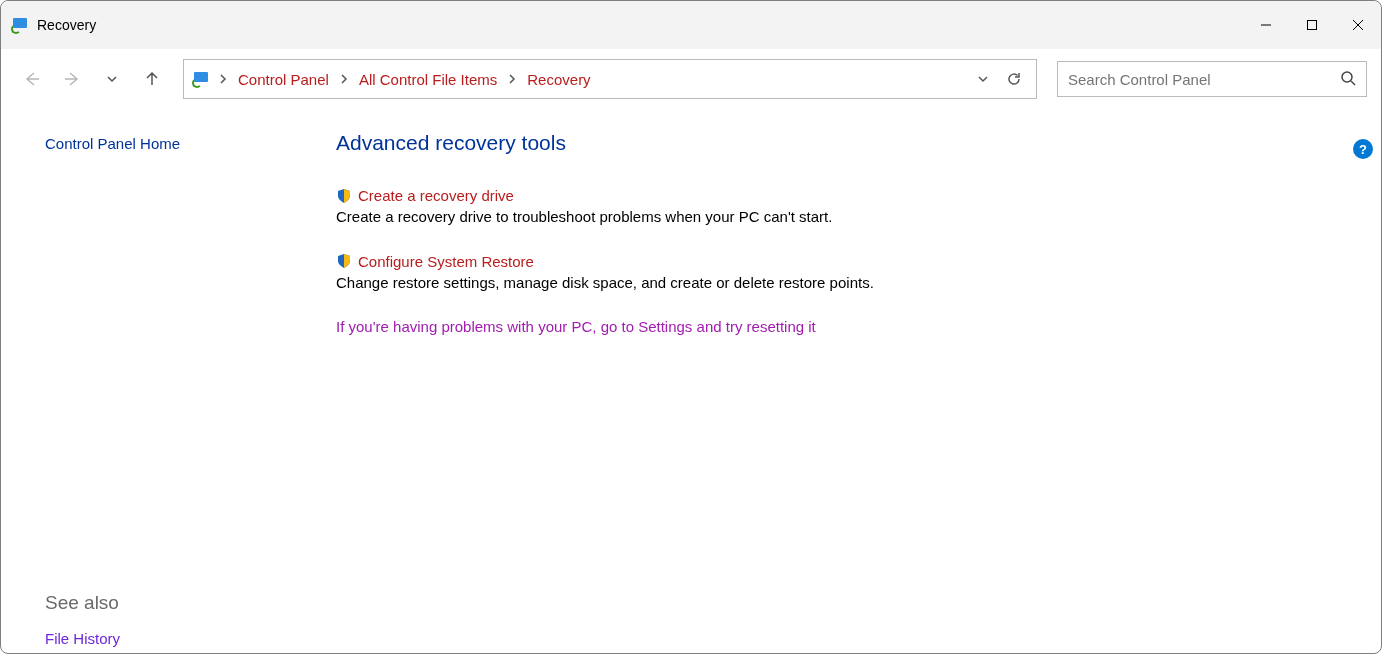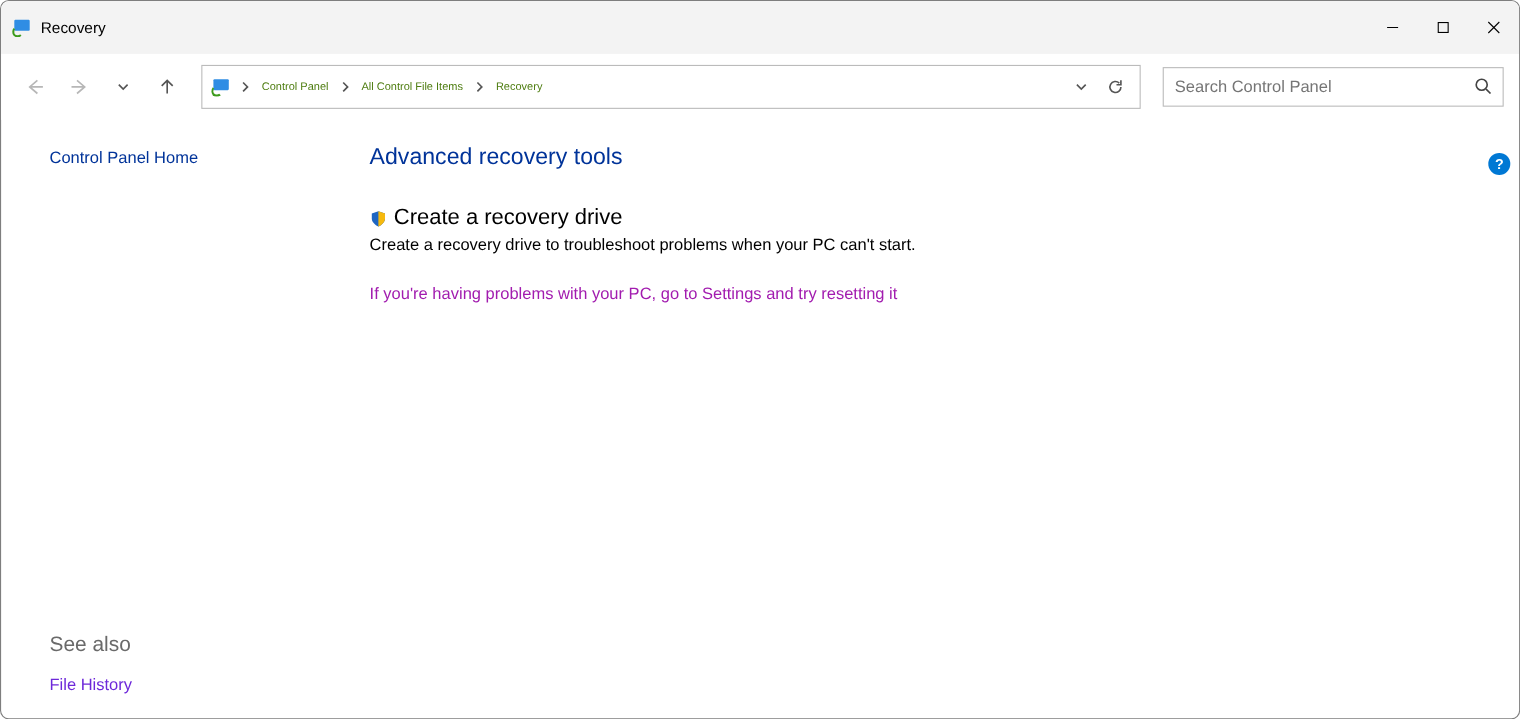--- a/index.html
+++ b/index.html
@@ -56,22 +56,22 @@
     margin-left:8px;
     height:40px;
     border:1px solid #bbb;
     display:flex;
     align-items:center;
     padding:0 8px;
     gap:6px;
     min-width:0;
   }
   .addr-item {
-    font-size:10px;
-    color:#4d7c0f;
+    font-size:15px;
+    color:#b91c1c;
     padding:0 2px;
     white-space:nowrap;
   }
   .addr-sep {
     color:#555;
     font-size:13px;
     padding:0 2px;
   }
   .addr-spacer { flex:1; min-width:10px; }
   .searchbox {
@@ -92,21 +92,21 @@
     color:#555;
   }
   .searchbox .sicon { color:#555; }
   .content {
     display:flex;
     height: calc(100% - 108px);
     position:relative;
   }
   .sidebar {
     width:295px;
-    padding:22px 0 20px 44px;
+    padding:22px 0 4px 44px;
     display:flex;
     flex-direction:column;
   }
   .side-link {
     color:#003399;
     font-size:15px;
     padding:4px 0;
     cursor:pointer;
   }
   .side-spacer { flex:1; }
@@ -133,22 +133,22 @@
     margin-bottom:32px;
   }
   .tool-item { margin-bottom:24px; }
   .tool-link-row {
     display:flex;
     align-items:center;
     gap:6px;
     margin-bottom:2px;
   }
   .tool-link {
-    color:#000000;
-    font-size:20px;
+    color:#b91c1c;
+    font-size:15px;
     cursor:pointer;
   }
   .tool-desc {
     color:#000;
     font-size:15px;
     line-height:1.5;
   }
   .footer-link {
     color:#a21caf;
     font-size:15px;
@@ -320,16 +320,28 @@
             <path d="M8 1 L14 3 V8 C14 12 8 15 8 15 C8 15 2 12 2 8 V3 Z" fill="#1f66c2"></path>
             <path d="M8 1 L14 3 V8 C14 12 8 15 8 15 Z" fill="#f6b90e"></path>
           </svg>
         </span>
         <span class="tool-link">Create a recovery drive</span>
       </div>
       <div class="tool-desc">Create a recovery drive to troubleshoot problems when your PC can't start.</div>
     </div>
 
 
+    <div class="tool-item">
+      <div class="tool-link-row">
+        <span class="shield-icon">
+          <svg viewBox="0 0 16 16" width="16" height="16">
+            <path d="M8 1 L14 3 V8 C14 12 8 15 8 15 C8 15 2 12 2 8 V3 Z" fill="#1f66c2"></path>
+            <path d="M8 1 L14 3 V8 C14 12 8 15 8 15 Z" fill="#f6b90e"></path>
+          </svg>
+        </span>
+        <span class="tool-link">Configure System Restore</span>
+      </div>
+      <div class="tool-desc">Change restore settings, manage disk space, and create or delete restore points.</div>
+    </div>
 
     <div class="footer-link">If you're having problems with your PC, go to Settings and try resetting it</div>
   </div>
 </div>
 
 </body></html>

